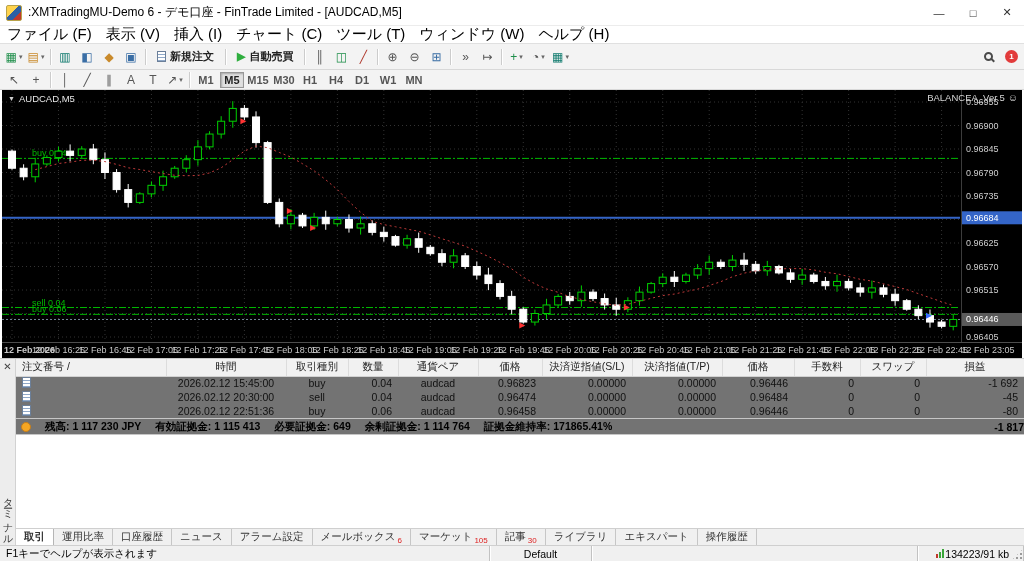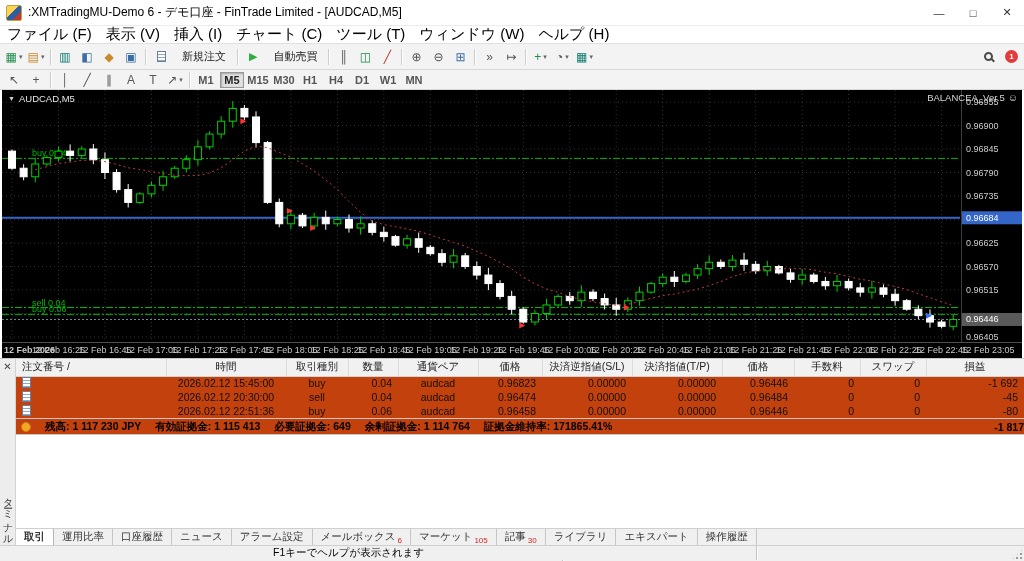--- a/index.html
+++ b/index.html
@@ -13,21 +13,21 @@
   .win-btn{width:34px;height:100%;display:flex;align-items:center;justify-content:center;font-size:11px;color:#333;}
   
   .menubar{height:18px;display:flex;align-items:center;background:#fff;border-bottom:1px solid #e0e0e0;font-size:15px;text-align:center;}
   .menu-item{padding:0 7px;height:100%;display:flex;align-items:center;}
   
   .toolbar{display:flex;align-items:center;background:#f3f3f3;border-bottom:1px solid #d8d8d8;position:relative;}
   .tb1{height:26px;padding:0 3px;}
   .tb2{height:20px;padding:0 3px;}
   .tbtn{height:20px;min-width:20px;display:inline-flex;align-items:center;justify-content:center;
     font-size:12px;color:#444;margin:0 1px;border:1px solid transparent;border-radius:2px;}
-  .tbtn-text{font-size:11px;padding:0 6px;gap:16px;color:#222;}
+  .tbtn-text{font-size:11px;padding:0 6px;gap:4px;color:#222;font-weight:bold;}
   .tsep{width:1px;height:16px;background:#cccccc;margin:0 3px;box-shadow:1px 0 0 #ffffff;}
   .ddm{font-size:7px;color:#666;margin-left:2px;}
   .c-green{color:#1e8e4a}.c-teal{color:#0e7a6d}.c-blue{color:#3a6ea5}.c-amber{color:#c98a2b}
   .c-gray{color:#555}.c-red{color:#b03a2e}.c-brgreen{color:#2eae3e}
   .tb-right{position:absolute;right:6px;top:0;height:100%;display:flex;align-items:center;gap:6px;}
   .mag{position:relative;width:9px;height:9px;border:2px solid #4a4a4a;border-radius:50%;}
   .mag::after{content:"";position:absolute;width:5px;height:2px;background:#4a4a4a;right:-4px;bottom:-2px;transform:rotate(45deg);}
   .nbadge{min-width:13px;height:13px;border-radius:7px;background:#e23b3b;color:#fff;font-size:8px;
     font-weight:bold;display:flex;align-items:center;justify-content:center;padding:0 3px;}
   .tf-btn{height:16px;min-width:24px;font-size:11px;font-weight:bold;color:#555;display:inline-flex;
@@ -41,39 +41,39 @@
   #chart-svg text{font-family:"Liberation Sans",sans-serif;}
   .chart-label{position:absolute;left:6px;top:3px;color:#e6e6e6;font-size:9.5px;display:flex;gap:4px;align-items:center;}
   .oct{font-size:7px;color:#cfcfcf;}
   .ea-label{position:absolute;right:4px;top:2px;color:#d6d6d6;font-size:9.5px;display:flex;gap:3px;align-items:center;}
   .ea-smiley{font-size:10px;color:#cfcfcf;}
   
   .terminal-outer{height:187px;display:flex;border-top:1px solid #c9c9c9;}
   .tstrip{width:16px;background:#ededed;border-right:1px solid #d2d2d2;display:flex;flex-direction:column;align-items:center;}
   .tclose{font-size:10px;color:#444;margin-top:3px;line-height:10px;}
   .tcaption{writing-mode:vertical-rl;text-orientation:mixed;font-size:10px;color:#333;margin-top:auto;margin-bottom:4px;letter-spacing:1px;}
-  .tmain{flex:1;display:flex;flex-direction:column;background:#c2410c;min-width:0;}
+  .tmain{flex:1;display:flex;flex-direction:column;background:#737373;min-width:0;}
   table.orders{width:1008px;border-collapse:collapse;table-layout:fixed;font-size:10.5px;}
   table.orders th{height:17px;background:#f1f1f1;font-weight:normal;color:#222;
     border-right:1px solid #dcdcdc;border-bottom:1px solid #d2d2d2;white-space:nowrap;overflow:hidden;}
   table.orders td{height:14px;padding:0 6px;white-space:nowrap;overflow:hidden;color:#111;}
   .al-l{text-align:left}.al-c{text-align:center}.al-r{text-align:right}
   th.al-l{padding-left:6px;}
   .balance-row{height:17px;display:flex;align-items:center;border-top:1px solid #c6c6c6;border-bottom:1px solid #c6c6c6;
     font-weight:bold;font-size:10.5px;padding-left:5px;gap:14px;white-space:nowrap;}
   .bal-icon{width:10px;height:10px;border-radius:50%;background:#f5a623;border:1px solid #c77f1a;flex:none;}
   .bal-profit{margin-left:auto;padding-right:0;}
   .tfill{flex:1;background:#fff;}
   
   .tabbar{height:17px;background:#f0f0f0;border-top:1px solid #cfcfcf;display:flex;align-items:stretch;font-size:10.5px;}
   .tab{display:inline-flex;align-items:center;padding:0 8px;color:#333;border-right:1px solid #c6c6c6;white-space:nowrap;}
   .tab.active{background:#ffffff;font-weight:bold;border-right:1px solid #b5b5b5;box-shadow:1px 0 0 #fff inset;}
   .tab-badge{color:#d22;font-size:8px;margin-left:2px;transform:translateY(3px);}
   
-  .statusbar{height:16px;background:#f0f0f0;border-top:1px solid #cfcfcf;display:flex;align-items:center;font-size:10.5px;position:relative;flex-direction:column;}
+  .statusbar{height:16px;background:#f0f0f0;border-top:1px solid #cfcfcf;display:flex;align-items:center;font-size:10.5px;position:relative;}
   .sseg{height:100%;display:flex;align-items:center;padding:0 6px;border-right:1px solid #c2c2c2;box-shadow:1px 0 0 #fff;}
   .s1{width:490px;}.s2{width:102px;justify-content:center;}.s3{width:326px;}.s4{flex:1;justify-content:flex-end;gap:1px;padding-right:14px;}
   .conn{display:flex;align-items:flex-end;gap:1px;height:9px;}
   .conn i{display:block;width:2px;background:#3aa63a;}
   .conn i:nth-child(1){height:4px;background:#c0392b;}
   .conn i:nth-child(2){height:6px;}
   .conn i:nth-child(3){height:9px;}
   .grip{position:absolute;right:1px;bottom:1px;width:11px;height:11px;
     background-image:radial-gradient(#9a9a9a 1px,transparent 1.2px);background-size:4px 4px;background-position:bottom right;
     clip-path:polygon(100% 0,100% 100%,0 100%);}

